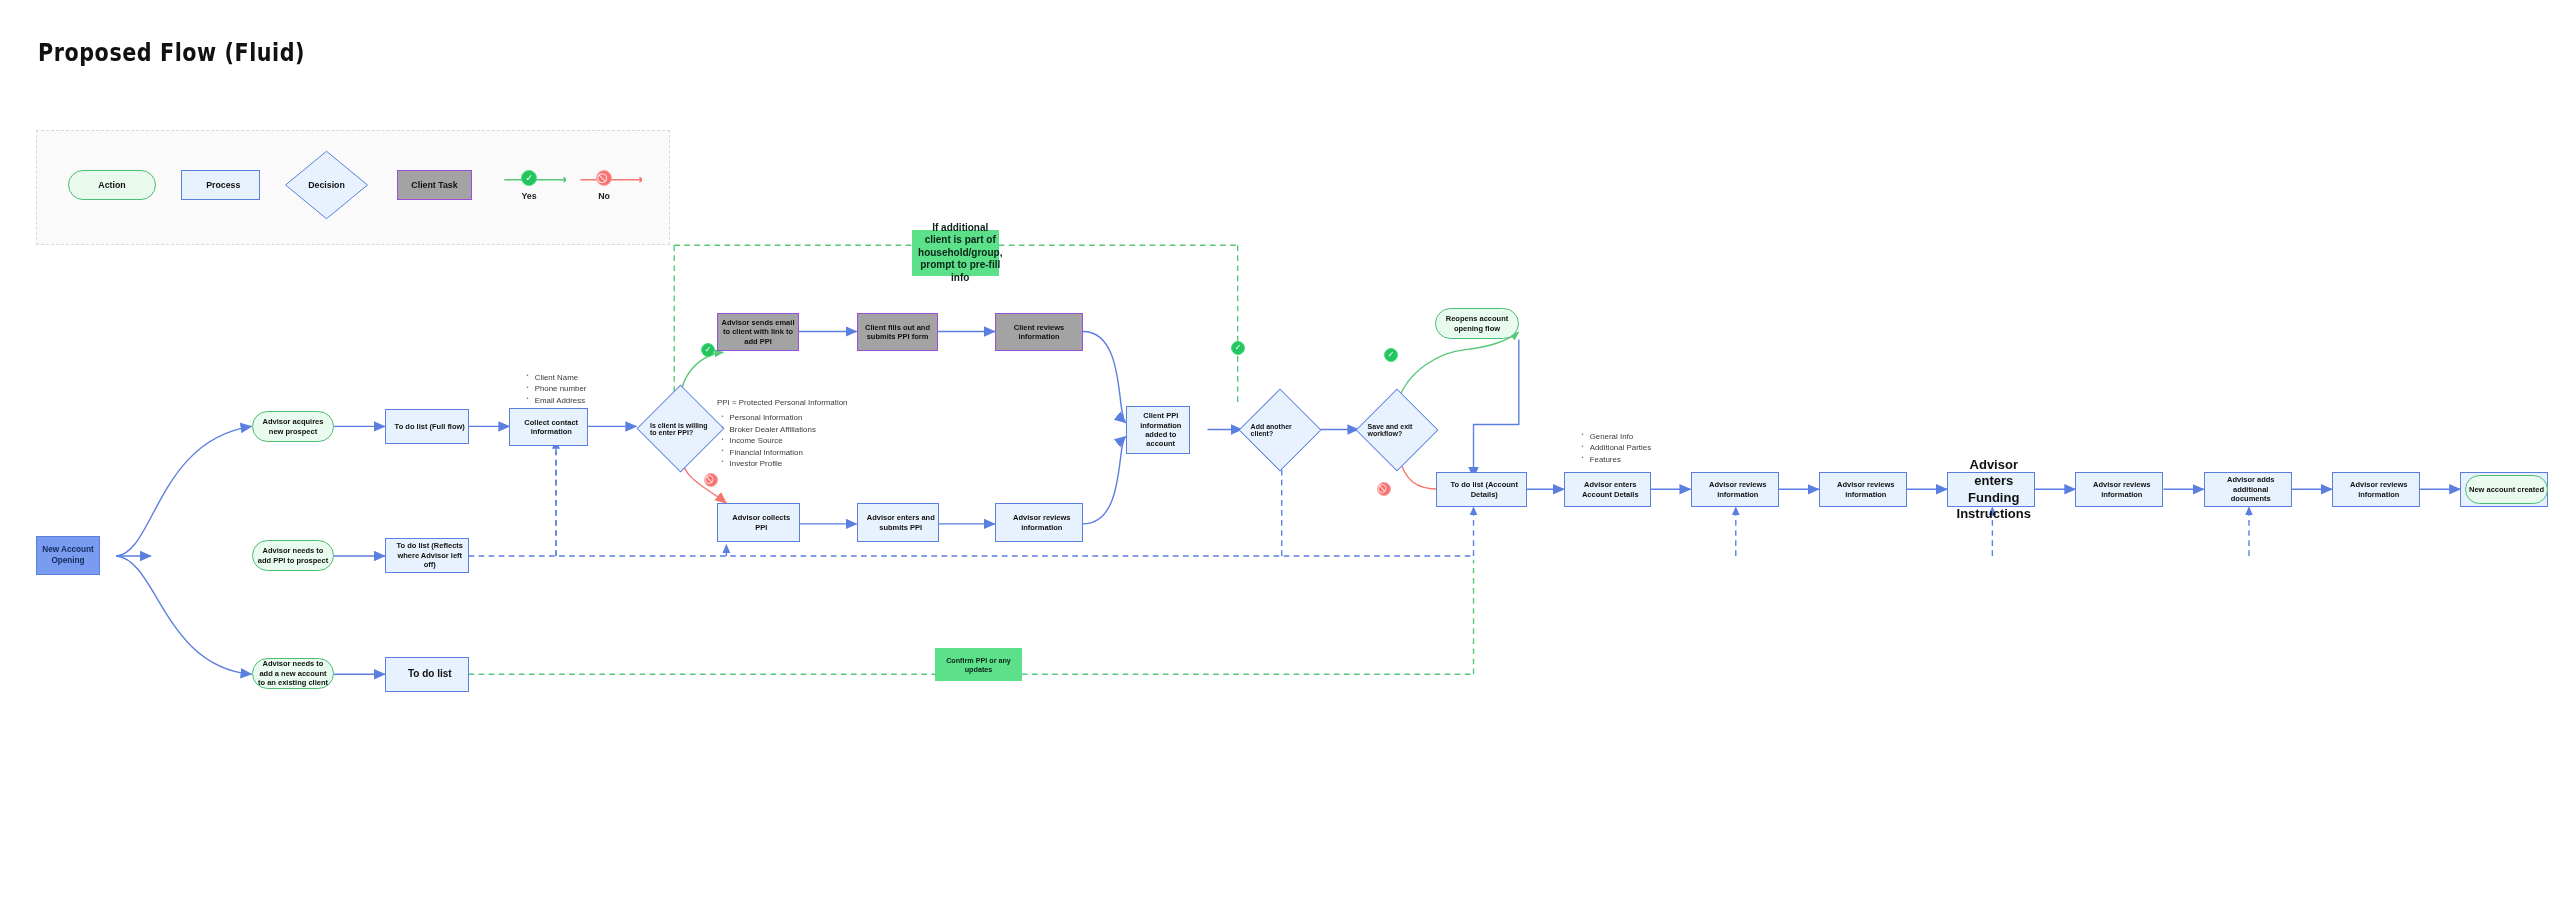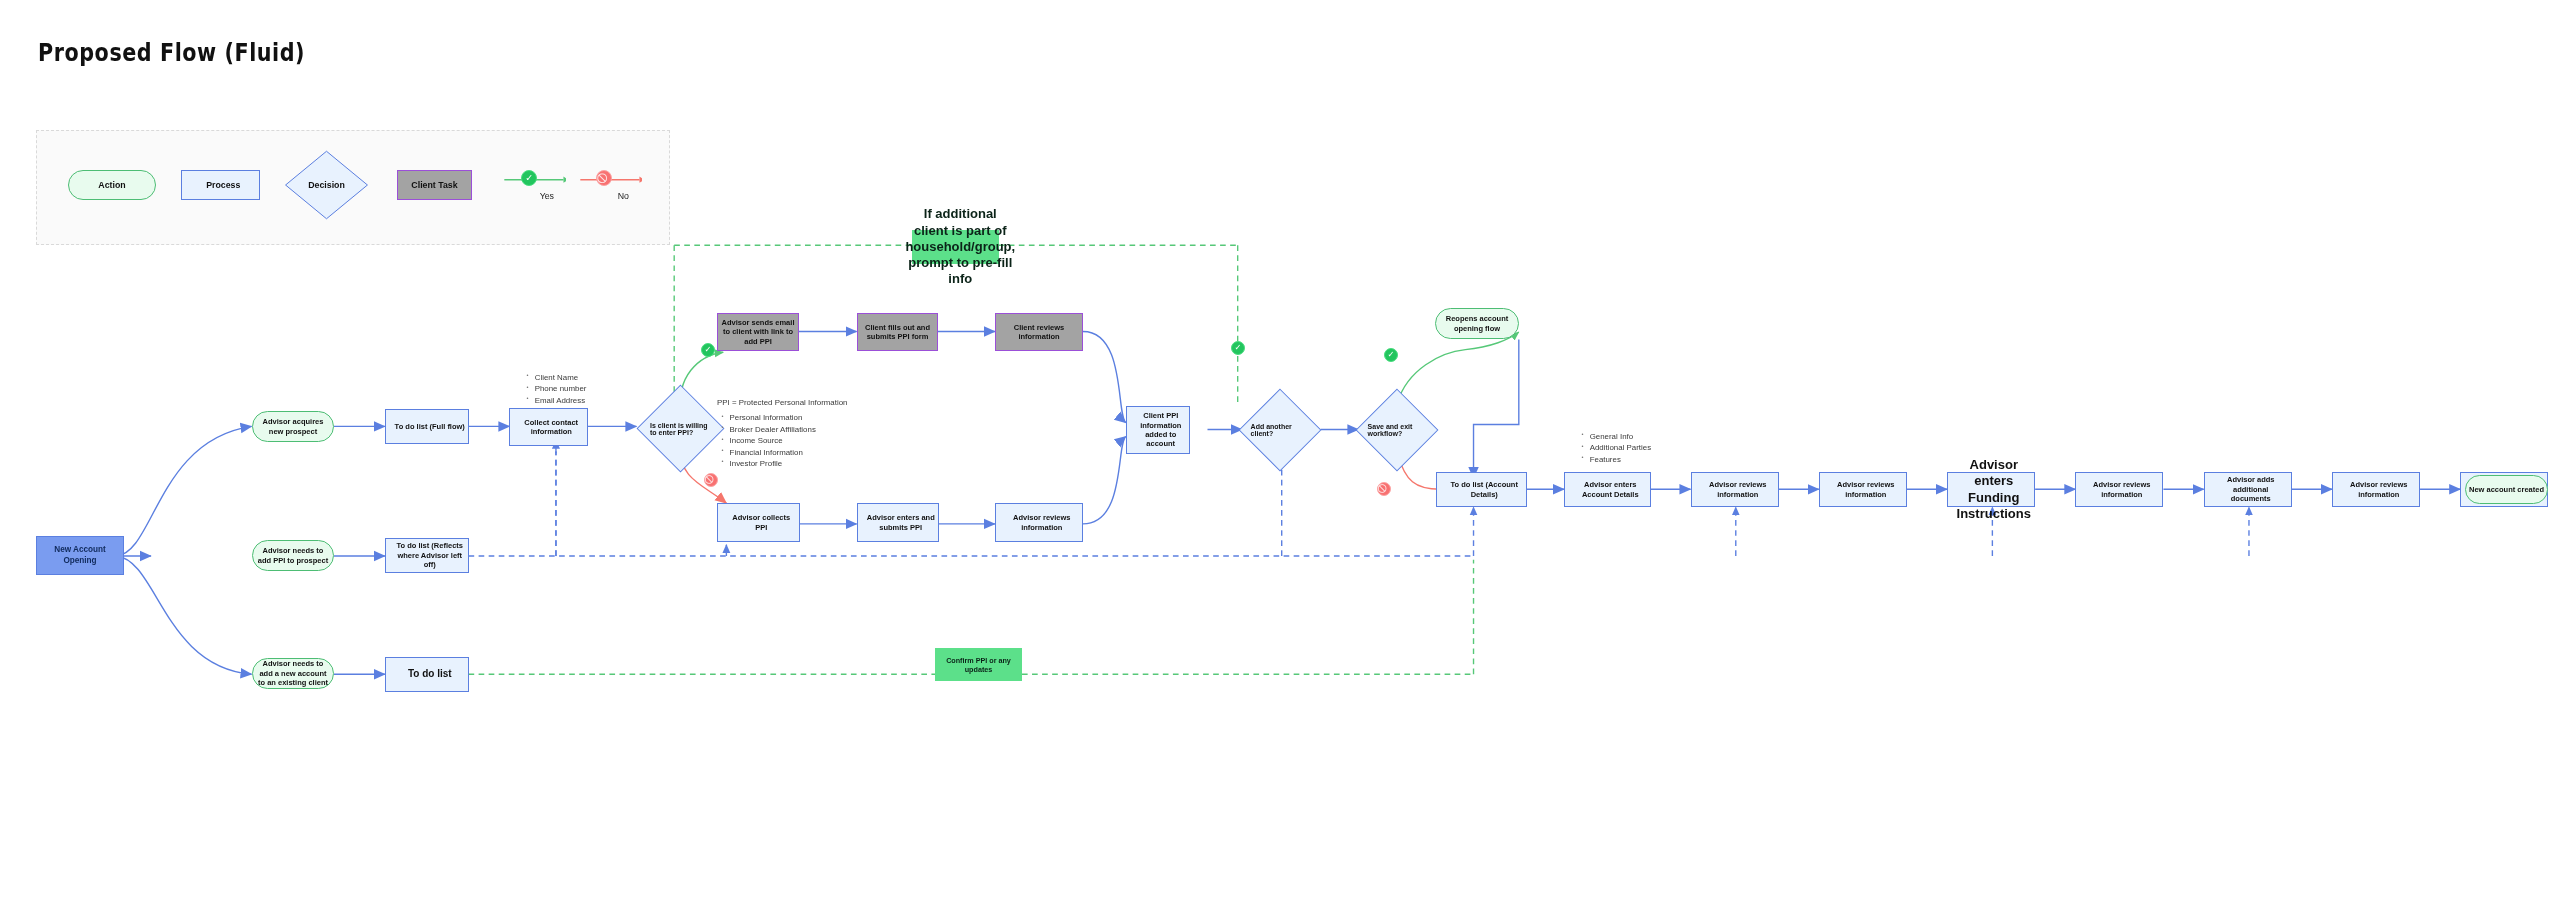--- a/index.html
+++ b/index.html
@@ -44,21 +44,21 @@
   .annot .head{margin-bottom:3.8px;}
 
   
   .badge{position:absolute;border-radius:50%;display:flex;align-items:center;
          justify-content:center;box-sizing:border-box;}
   .badge-yes{background:#22c55e;border:1.3px solid #4ade80;}
   .badge-no{background:#f87171;border:1.3px solid #fca5a5;}
   .badge-yes .g{color:#fff;font-weight:700;line-height:1;}
   .badge-no .g{color:#fff;font-weight:700;line-height:1;opacity:.85;}
 
-  .legend-label{position:absolute;text-align:right;color:#222;font-weight:400;}
+  .legend-label{position:absolute;text-align:center;color:#222;font-weight:700;}
 </style>
 </head>
 <body>
 
 <div id="canvas">
 
   <div class="title">Proposed Flow (Fluid)</div>
 
   <div class="legend-panel"></div>
 
@@ -184,21 +184,21 @@
       <path d="M1968,390 L 1968,640"></path>
     </g>
 
     <g fill="none" stroke="#56c878" stroke-width="2.2" stroke-dasharray="9 7">
       <path d="M745,1072 L 1487,1072"></path>
       <path d="M1625,1072 L 2343,1072"></path>
       <path d="M2343,1072 L 2343,890"></path>
     </g>
   </svg>
 
-  <div class="node n-start" style="left:36px;top:536px;width:88px;height:39px;font-size:8.2px;">New Account Opening</div>
+  <div class="node n-start" style="left:36px;top:536px;width:64px;height:39px;font-size:8.2px;">New Account Opening</div>
 
   <div class="node n-action" style="left:252px;top:411px;width:82px;height:31px;font-size:7.5px;">Advisor acquires new prospect</div>
 
   <div class="node n-action" style="left:252px;top:540px;width:82px;height:31px;font-size:7.5px;">Advisor needs to add PPI to prospect</div>
 
   <div class="node n-action" style="left:252px;top:658px;width:82px;height:31px;font-size:7.5px;">Advisor needs to add a new account to an existing client</div>
 
   <div class="node n-process" style="left:385px;top:409px;width:84px;height:35px;font-size:7.5px;">To do list (Full flow)</div>
 
   <div class="node n-process" style="left:385px;top:538px;width:84px;height:35px;font-size:7.5px;">To do list (Reflects where Advisor left off)</div>
@@ -282,21 +282,21 @@
   <div class="node n-process" style="left:1947px;top:472px;width:88px;height:35px;font-size:13px;">Advisor enters Funding Instructions</div>
 
   <div class="node n-process" style="left:2075px;top:472px;width:88px;height:35px;font-size:7.5px;">Advisor reviews information</div>
 
   <div class="node n-process" style="left:2204px;top:472px;width:88px;height:35px;font-size:7.5px;">Advisor adds additional documents</div>
 
   <div class="node n-process" style="left:2332px;top:472px;width:88px;height:35px;font-size:7.5px;">Advisor reviews information</div>
 
   <div class="node n-process" style="left:2460px;top:472px;width:88px;height:35px;font-size:7.5px;">Review full account details</div>
 
-  <div class="node n-note" style="left:912px;top:230px;width:87px;height:34px;font-size:13px;padding-left:12px;">If additional client is part of household/group, prompt to pre-fill info</div>
+  <div class="node n-note" style="left:912px;top:230px;width:87px;height:46px;font-size:10px;padding-left:12px;">If additional client is part of household/group, prompt to pre-fill info</div>
 
   <div class="node n-note" style="left:935px;top:648px;width:87px;height:33px;font-size:7.2px;">Confirm PPI or any updates</div>
 
   <div class="badge badge-yes" style="left:701px;top:343px;width:14px;height:14px;">
     <span class="g" style="font-size:8.2px;">✓</span>
   </div>
 
   <div class="badge badge-no" style="left:704px;top:473px;width:14px;height:14px;">
     <span class="g" style="font-size:8.2px;">⃠</span>
   </div>

